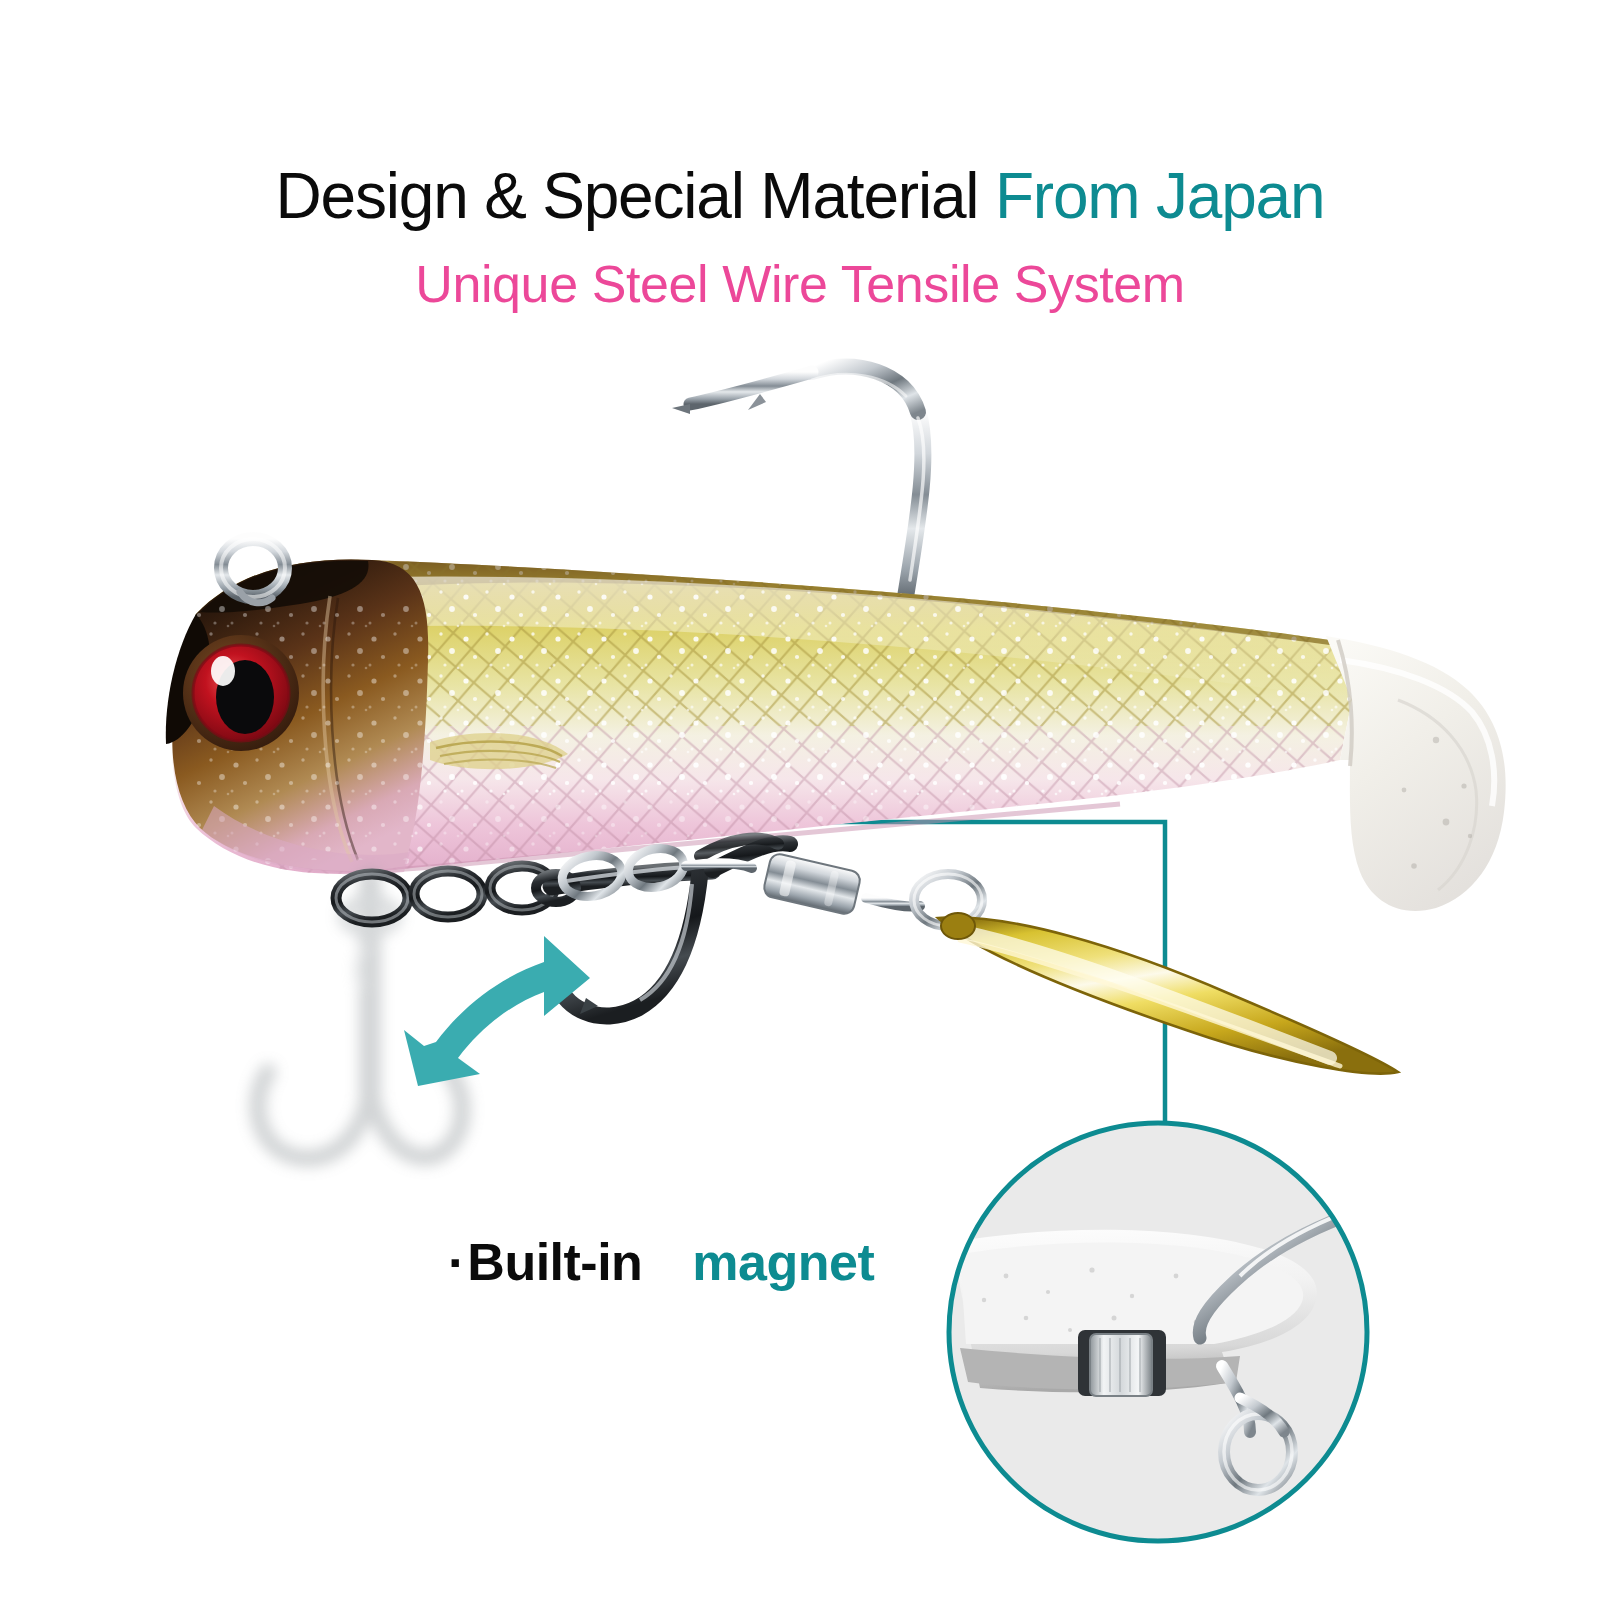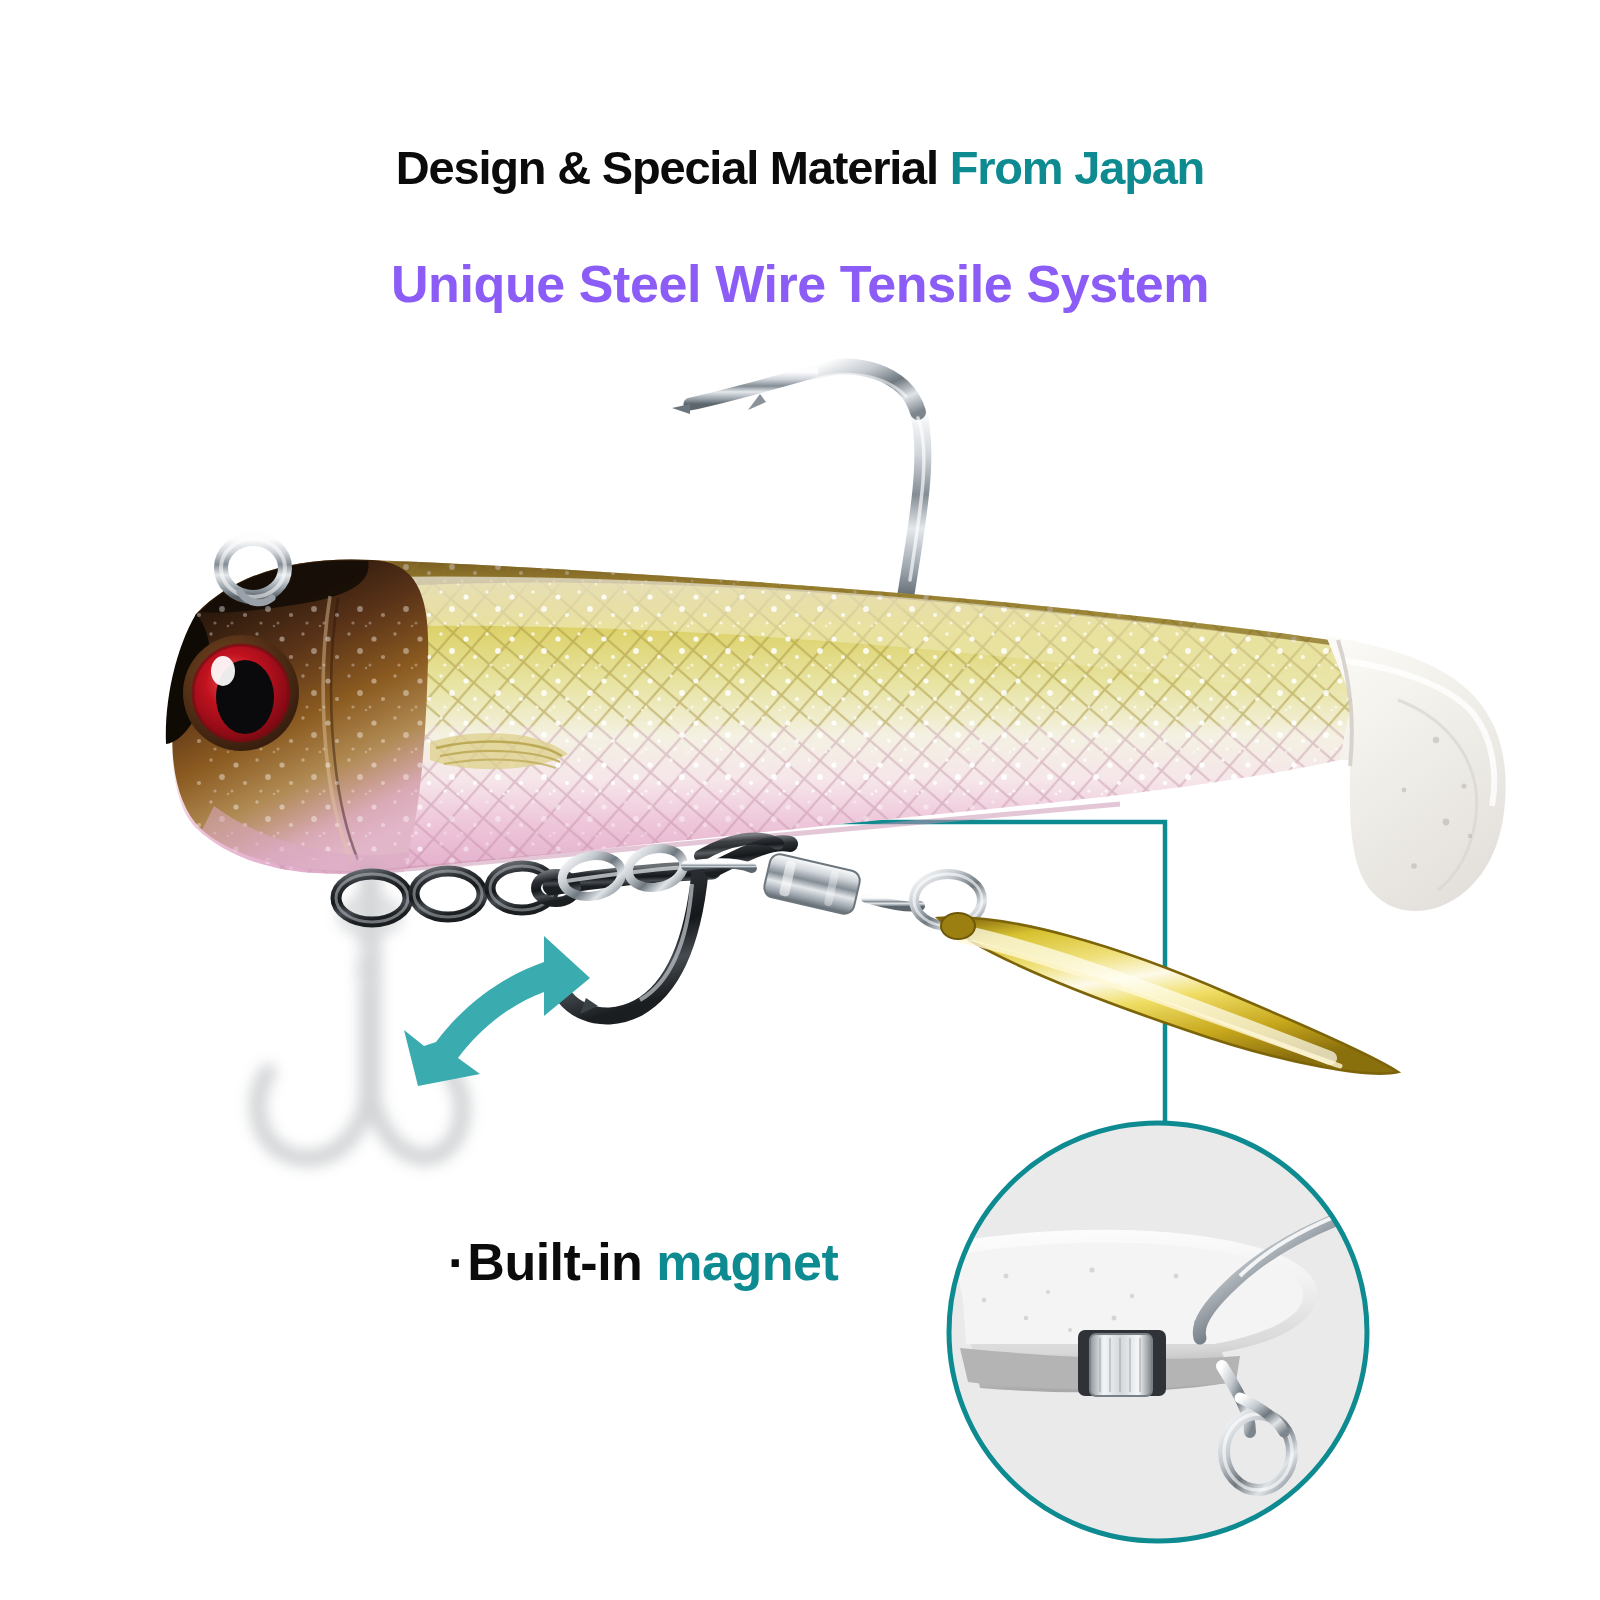--- a/index.html
+++ b/index.html
@@ -16,61 +16,61 @@
     position: relative;
     width: 1600px;
     height: 1600px;
     background: #ffffff;
     overflow: hidden;
   }
 
   
   #headline {
     position: absolute;
-    left: 0; top: 144px;
+    left: 0; top: 164px;
     width: 1600px;
     text-align: center;
-    font-size: 47px;
-    font-weight: 700;
+    font-size: 64px;
+    font-weight: 400;
     letter-spacing: -1.2px;
     line-height: 1;
     white-space: nowrap;
     color: #0b0b0b;
   }
   #headline .accent { color: #0d8b91; }
 
   #subhead {
     position: absolute;
     left: 0; top: 258px;
     width: 1600px;
     text-align: center;
     font-size: 52px;
-    font-weight: 700;
+    font-weight: 400;
     letter-spacing: -0.4px;
     line-height: 1;
     white-space: nowrap;
-    color: #8b5cf6;
+    color: #ec4899;
   }
 
   
   #bullets {
     position: absolute;
     left: 448px; top: 1232px;
     font-size: 0;
   }
   .bullet-line {
     font-size: 52px;
     font-weight: 800;
     letter-spacing: -0.5px;
     line-height: 1.18;
     color: #0b0b0b;
     white-space: nowrap;
   }
   .bullet-line .dot { letter-spacing: 2px; }
-  .bullet-line .accent { color: #0d8b91; }
+  .bullet-line .accent { color: #0d8b91; margin-left: 36px; }
 
   
   #stage {
     position: absolute;
     left: 0; top: 0;
     width: 1600px;
     height: 1600px;
   }
   svg { display: block; }
 </style>

